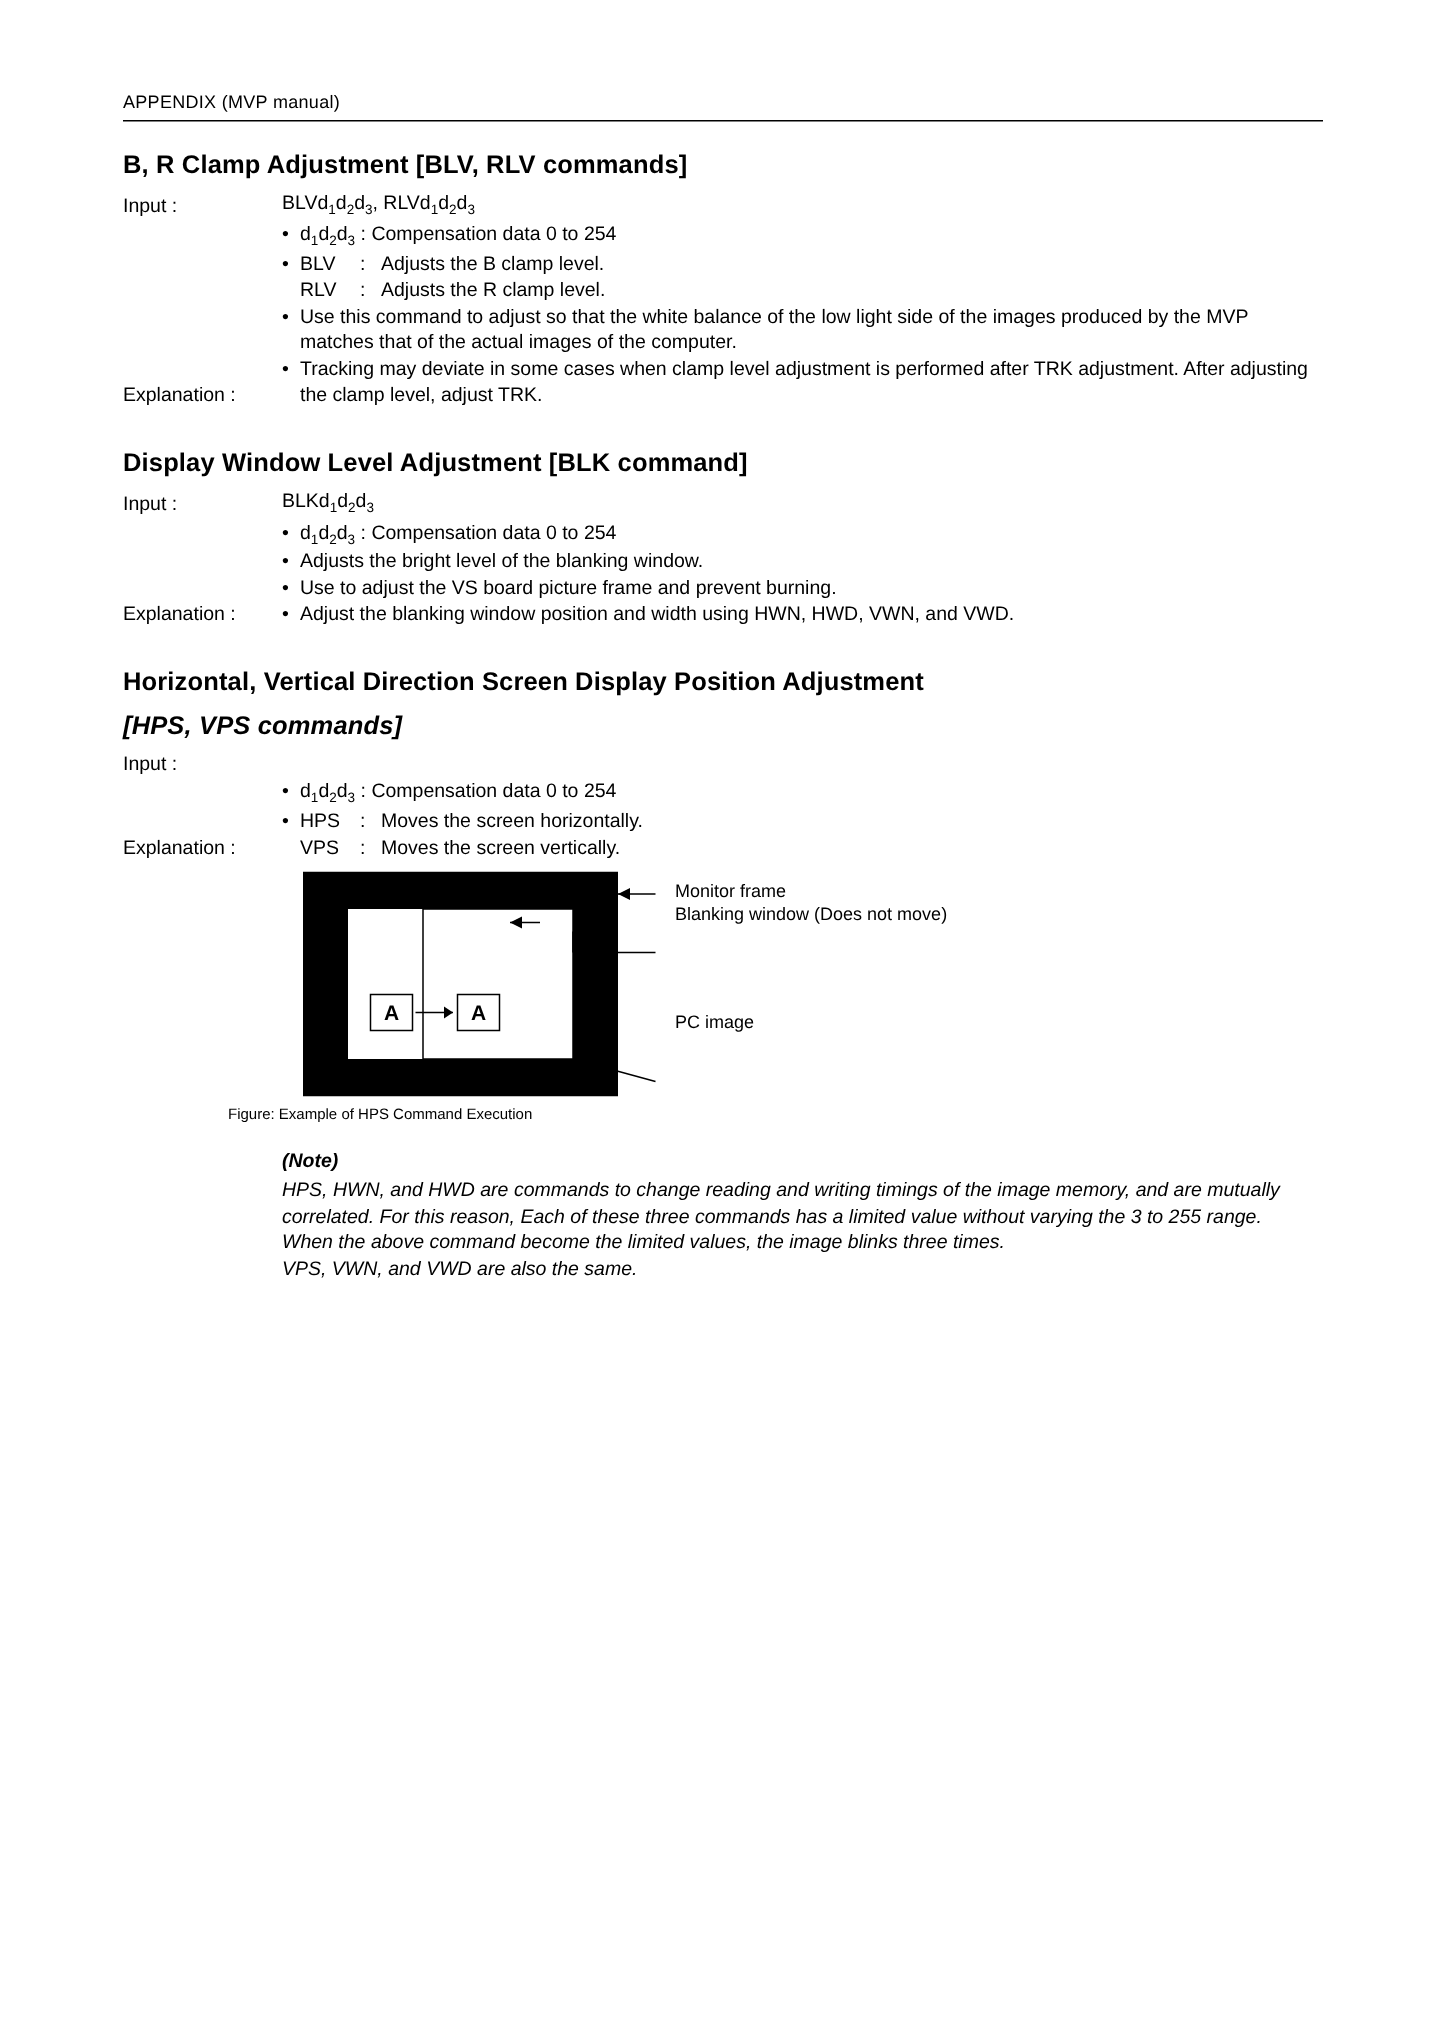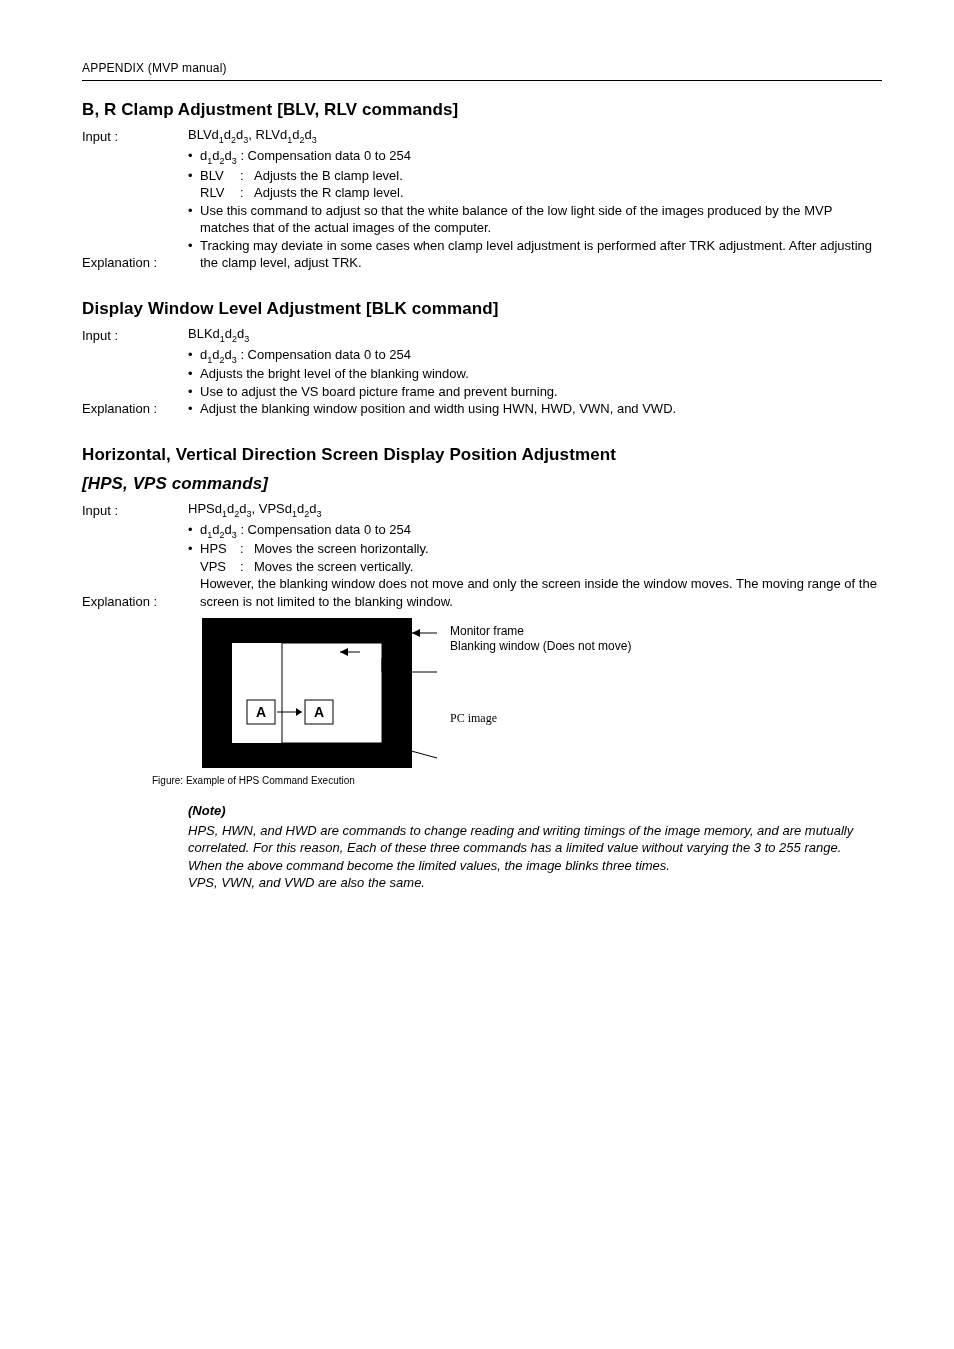--- a/index.html
+++ b/index.html
@@ -182,21 +182,20 @@
           </div>
     </div>
   </div>
 </div>
 
 <div class="section">
   <h2 class="cmd">Horizontal, Vertical Direction Screen Display Position Adjustment</h2>
   <h2 class="cmd" style="margin-top:6px;font-style:italic;">[HPS, VPS commands]</h2>
   <div class="row">
     <div class="label-col">Input :</div>
-    <div class="body-col">HPSd<span class="subscript">1</span>d<span class="subscript">2</span>d<span class="subscript">3</span>, VPSd<span class="subscript">1</span>d<span class="subscript">2</span>d<span class="subscript">3</span></div>
   </div>
   <div class="row">
     <div class="label-col">Explanation :</div>
     <div class="body-col">
       <div class="bullet-row">
         <div class="bullet-dot">•</div>
         <div class="bullet-text">
           <span>d<span class="subscript">1</span>d<span class="subscript">2</span>d<span class="subscript">3</span></span>
           <span> : </span>
           <span>Compensation data 0 to 254</span>
@@ -214,24 +213,20 @@
       </div>
       <div class="bullet-row">
         <div class="bullet-dot"></div>
         <div class="bullet-text">
           <div class="subdef">
                 <span class="k">VPS</span>
                 <span class="c">:</span>
                 <span class="v">Moves the screen vertically.</span>
               </div>
         </div>
-      </div>
-      <div class="bullet-row">
-        <div class="bullet-dot"></div>
-        <div class="bullet-text">However, the blanking window does not move and only the screen inside the window moves. The moving range of the screen is not limited to the blanking window.</div>
       </div>
     </div>
   </div>
 
   <div class="fig-wrap">
     <svg class="diagram" width="240" height="150" viewBox="0 0 240 150">
 
       <rect x="0" y="0" width="210" height="150" fill="#000"></rect>
 
       <rect x="30" y="25" width="150" height="100" fill="#fff"></rect>
@@ -254,21 +249,21 @@
       <polygon points="138,34 146,30 146,38" fill="#000"></polygon>
 
       <line x1="180" y1="54" x2="235" y2="54" stroke="#000"></line>
       <line x1="180" y1="54" x2="180" y2="40" stroke="#000"></line>
 
       <line x1="180" y1="125" x2="235" y2="140" stroke="#000"></line>
     </svg>
     <div class="fig-labels">
       <span class="fig-label" style="margin-top:6px;">Monitor frame</span>
       <span class="fig-label" style="">Blanking window (Does not move)</span>
-      <span class="fig-label" style="margin-top:58px;font-family:Liberation Serif, serif;">PC image</span>
+      <span class="fig-label" style="margin-top:58px;">PC image</span>
     </div>
   </div>
   <div class="fig-caption">Figure: Example of HPS Command Execution</div>
 
   <div class="note-block">
     <div class="note-heading">(Note)</div>
     <div class="note-body">
       <div>HPS, HWN, and HWD are commands to change reading and writing timings of the image memory, and are mutually correlated. For this reason, Each of these three commands has a limited value without varying the 3 to 255 range.</div>
       <div>When the above command become the limited values, the image blinks three times.</div>
       <div>VPS, VWN, and VWD are also the same.</div>

